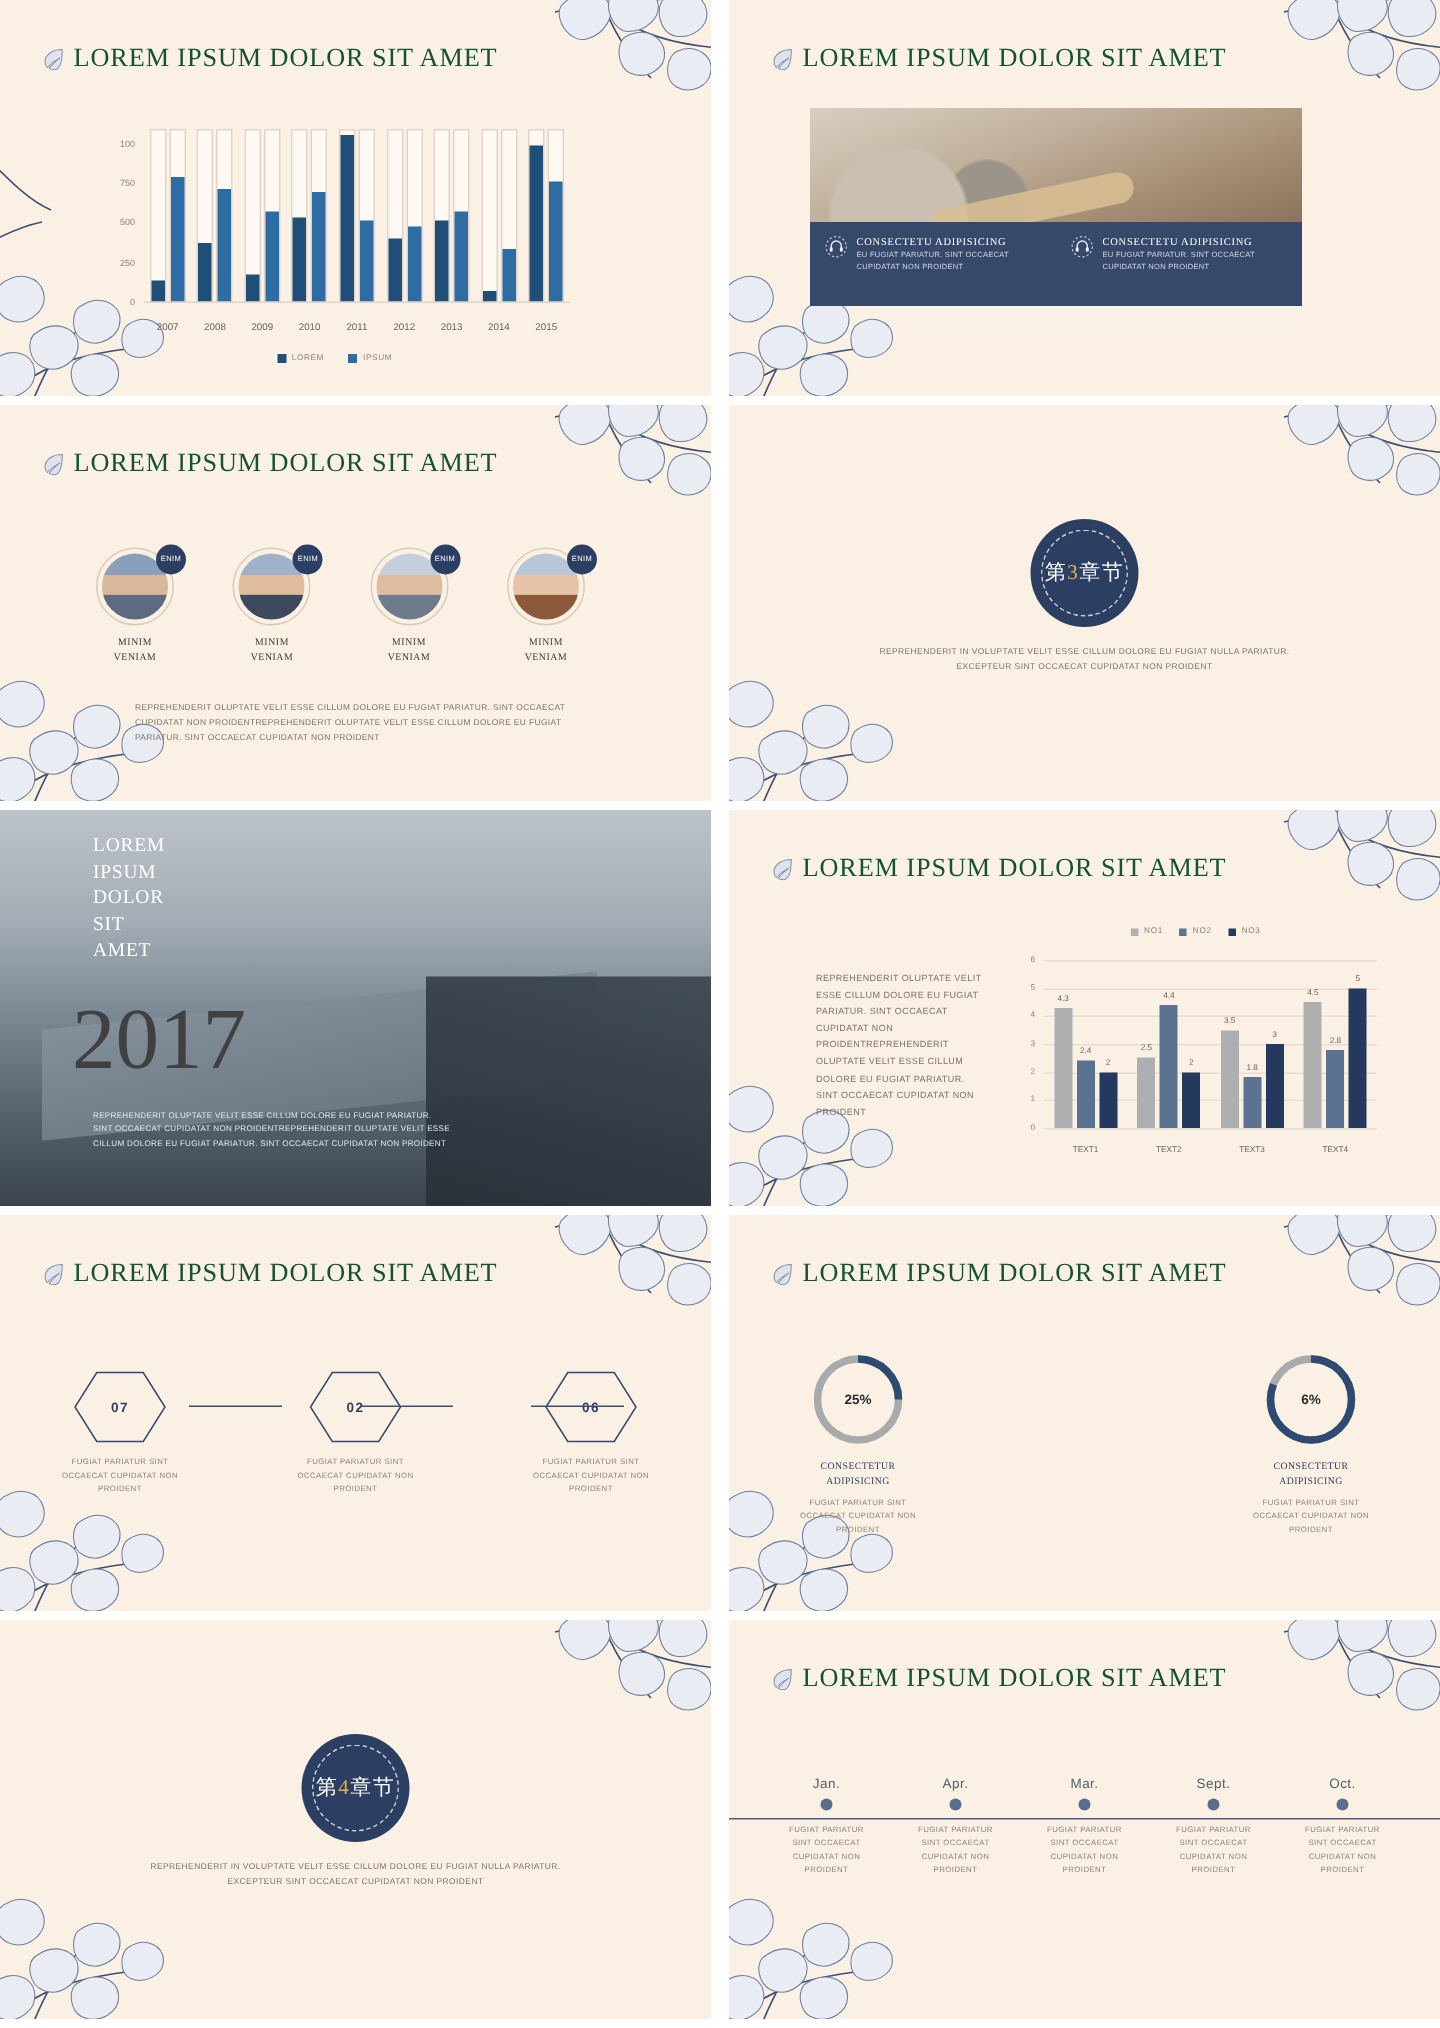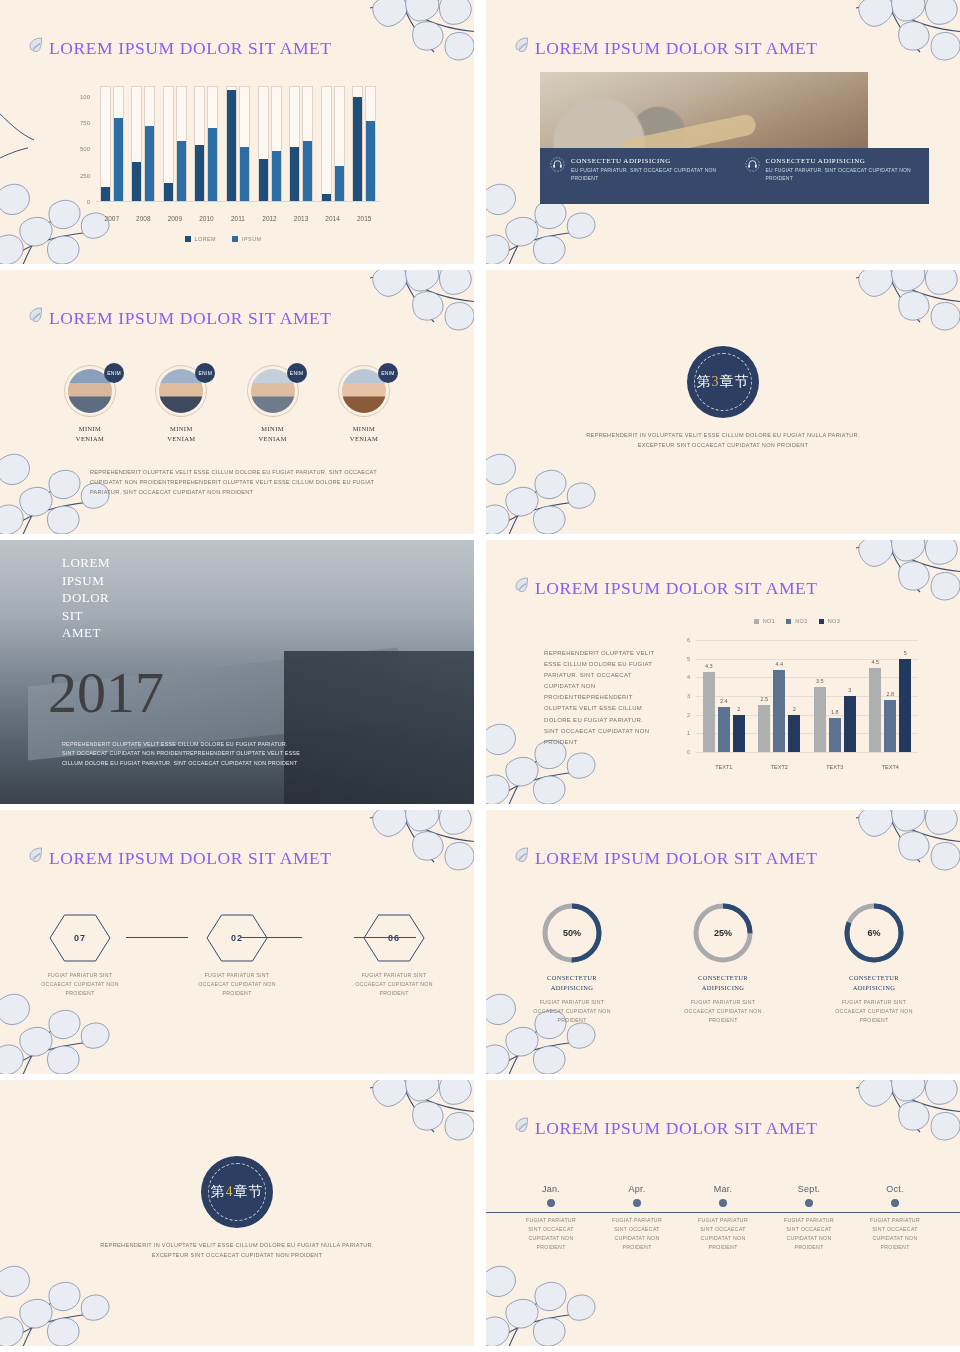--- a/index.html
+++ b/index.html
@@ -10,21 +10,21 @@
 
   
   .leaf-decor{position:absolute;pointer-events:none;}
   .leaf-tr{right:-6px;top:-10px;width:120px;height:118px;}
   .leaf-bl{left:-6px;bottom:-8px;width:130px;height:128px;}
   .leaf-ml{left:-10px;top:38%;width:60px;height:70px;}
 
   
   .slide-title{position:absolute;left:28px;top:28px;display:flex;align-items:center;gap:5px;}
   .title-leaf{width:16px;height:16px;flex:0 0 auto;}
-  .title-text{font-family:"Liberation Serif",serif;font-size:17.5px;letter-spacing:.6px;color:#8b5cf6;white-space:nowrap;margin-top:10px;}
+  .title-text{font-family:"Liberation Serif",serif;font-size:17.5px;letter-spacing:.6px;color:#14532d;white-space:nowrap;}
 
   
   .chart1{position:absolute;left:58px;top:80px;width:330px;height:160px;}
   .c1-plot{position:absolute;left:38px;top:6px;right:8px;bottom:38px;}
   .c1-ylab{position:absolute;left:0;width:32px;text-align:right;font-size:6px;color:#8d8478;transform:translateY(-50%);}
   .c1-base{position:absolute;left:38px;right:8px;bottom:38px;height:1px;background:#ded5c8;}
   .c1-groups{position:absolute;left:0;right:0;top:0;bottom:0;display:flex;align-items:flex-end;justify-content:space-around;}
   .c1-grp{display:flex;align-items:flex-end;gap:2px;height:100%;}
   .c1-col{position:relative;width:11px;height:100%;border:1px solid #ded5c8;box-sizing:border-box;background:#fdf8f1;}
   .c1-fill{position:absolute;left:0;right:0;bottom:0;}
@@ -35,21 +35,21 @@
   .lg-sw{width:6px;height:6px;}
   .lg-tx{font-size:5.5px;color:#8d8478;letter-spacing:.4px;}
 
   
   .photo{position:absolute;overflow:hidden;}
   .ph1{left:54px;top:72px;width:328px;height:130px;background:
       radial-gradient(circle at 18% 55%,#c9c0b2 0 16%,transparent 17%),
       radial-gradient(circle at 36% 48%,#9a9489 0 12%,transparent 13%),
       linear-gradient(160deg,#d9cfc0 0%,#c0b19d 30%,#a78f76 55%,#8c735d 78%,#6f5b4a 100%);}
   .ph1::after{content:"";position:absolute;left:24%;top:42%;width:42%;height:16%;background:#d9bf93;border-radius:40px;transform:rotate(-12deg);opacity:.85;}
-  .band{position:absolute;left:54px;top:148px;width:389px;height:56px;background:#37496b;}
+  .band{position:absolute;left:54px;top:148px;width:328px;height:56px;background:#37496b;}
   .band-cols{display:flex;height:100%;}
   .band-col{flex:1;display:flex;gap:6px;padding:9px 10px 0 10px;box-sizing:border-box;}
   .bicon{width:15px;height:15px;flex:0 0 auto;}
   .bh{font-family:"Liberation Serif",serif;font-size:7px;color:#fff;letter-spacing:.5px;margin:0 0 2px;}
   .bp{font-size:5px;color:#cfd7e4;line-height:1.5;letter-spacing:.2px;}
 
   
   .team{position:absolute;left:52px;top:95px;width:350px;display:flex;justify-content:space-between;}
   .member{width:76px;text-align:center;position:relative;}
   .ava-wrap{position:relative;width:52px;height:52px;margin:0 auto;}
@@ -702,28 +702,20 @@
       <svg class="title-leaf" viewBox="0 0 16 16">
           <path d="M13.5 2C7 2 2 5.5 2 10.2c0 1.6.6 2.9 1.5 3.8C5.3 12 8.2 9.6 12 7.6 8.9 10 6.3 12.5 4.8 14.6c.9.6 2 .9 3.2.9 3.6 0 5.5-4.2 5.5-13.5z" fill="#dfe3ec" stroke="#8593ae" stroke-width=".7"></path>
         </svg>
       <div class="title-text">LOREM IPSUM DOLOR SIT AMET</div>
     </div>
 
     <div class="donuts" id="s8-donuts">
         <div class="dcell">
           <div class="donut"><svg width="62" height="62" viewBox="0 0 62 62">
               <circle cx="31" cy="31" r="27" fill="none" stroke="#a9aaac" stroke-width="5"></circle>
-              <circle cx="31" cy="31" r="27" fill="none" stroke="#2c4a72" stroke-width="5" stroke-dasharray="84.82 84.82" transform="rotate(-90 31 31)"></circle>
-            </svg><div class="dpct">50%</div></div>
-          <div class="d-h">CONSECTETUR<br>ADIPISICING</div>
-          <div class="d-p">FUGIAT PARIATUR SINT OCCAECAT CUPIDATAT NON PROIDENT</div>
-        </div>
-        <div class="dcell">
-          <div class="donut"><svg width="62" height="62" viewBox="0 0 62 62">
-              <circle cx="31" cy="31" r="27" fill="none" stroke="#a9aaac" stroke-width="5"></circle>
               <circle cx="31" cy="31" r="27" fill="none" stroke="#2c4a72" stroke-width="5" stroke-dasharray="42.41 127.23" transform="rotate(-90 31 31)"></circle>
             </svg><div class="dpct">25%</div></div>
           <div class="d-h">CONSECTETUR<br>ADIPISICING</div>
           <div class="d-p">FUGIAT PARIATUR SINT OCCAECAT CUPIDATAT NON PROIDENT</div>
         </div>
         <div class="dcell">
           <div class="donut"><svg width="62" height="62" viewBox="0 0 62 62">
               <circle cx="31" cy="31" r="27" fill="none" stroke="#a9aaac" stroke-width="5"></circle>
               <circle cx="31" cy="31" r="27" fill="none" stroke="#2c4a72" stroke-width="5" stroke-dasharray="137.41 32.23" transform="rotate(-90 31 31)"></circle>
             </svg><div class="dpct">6%</div></div>

